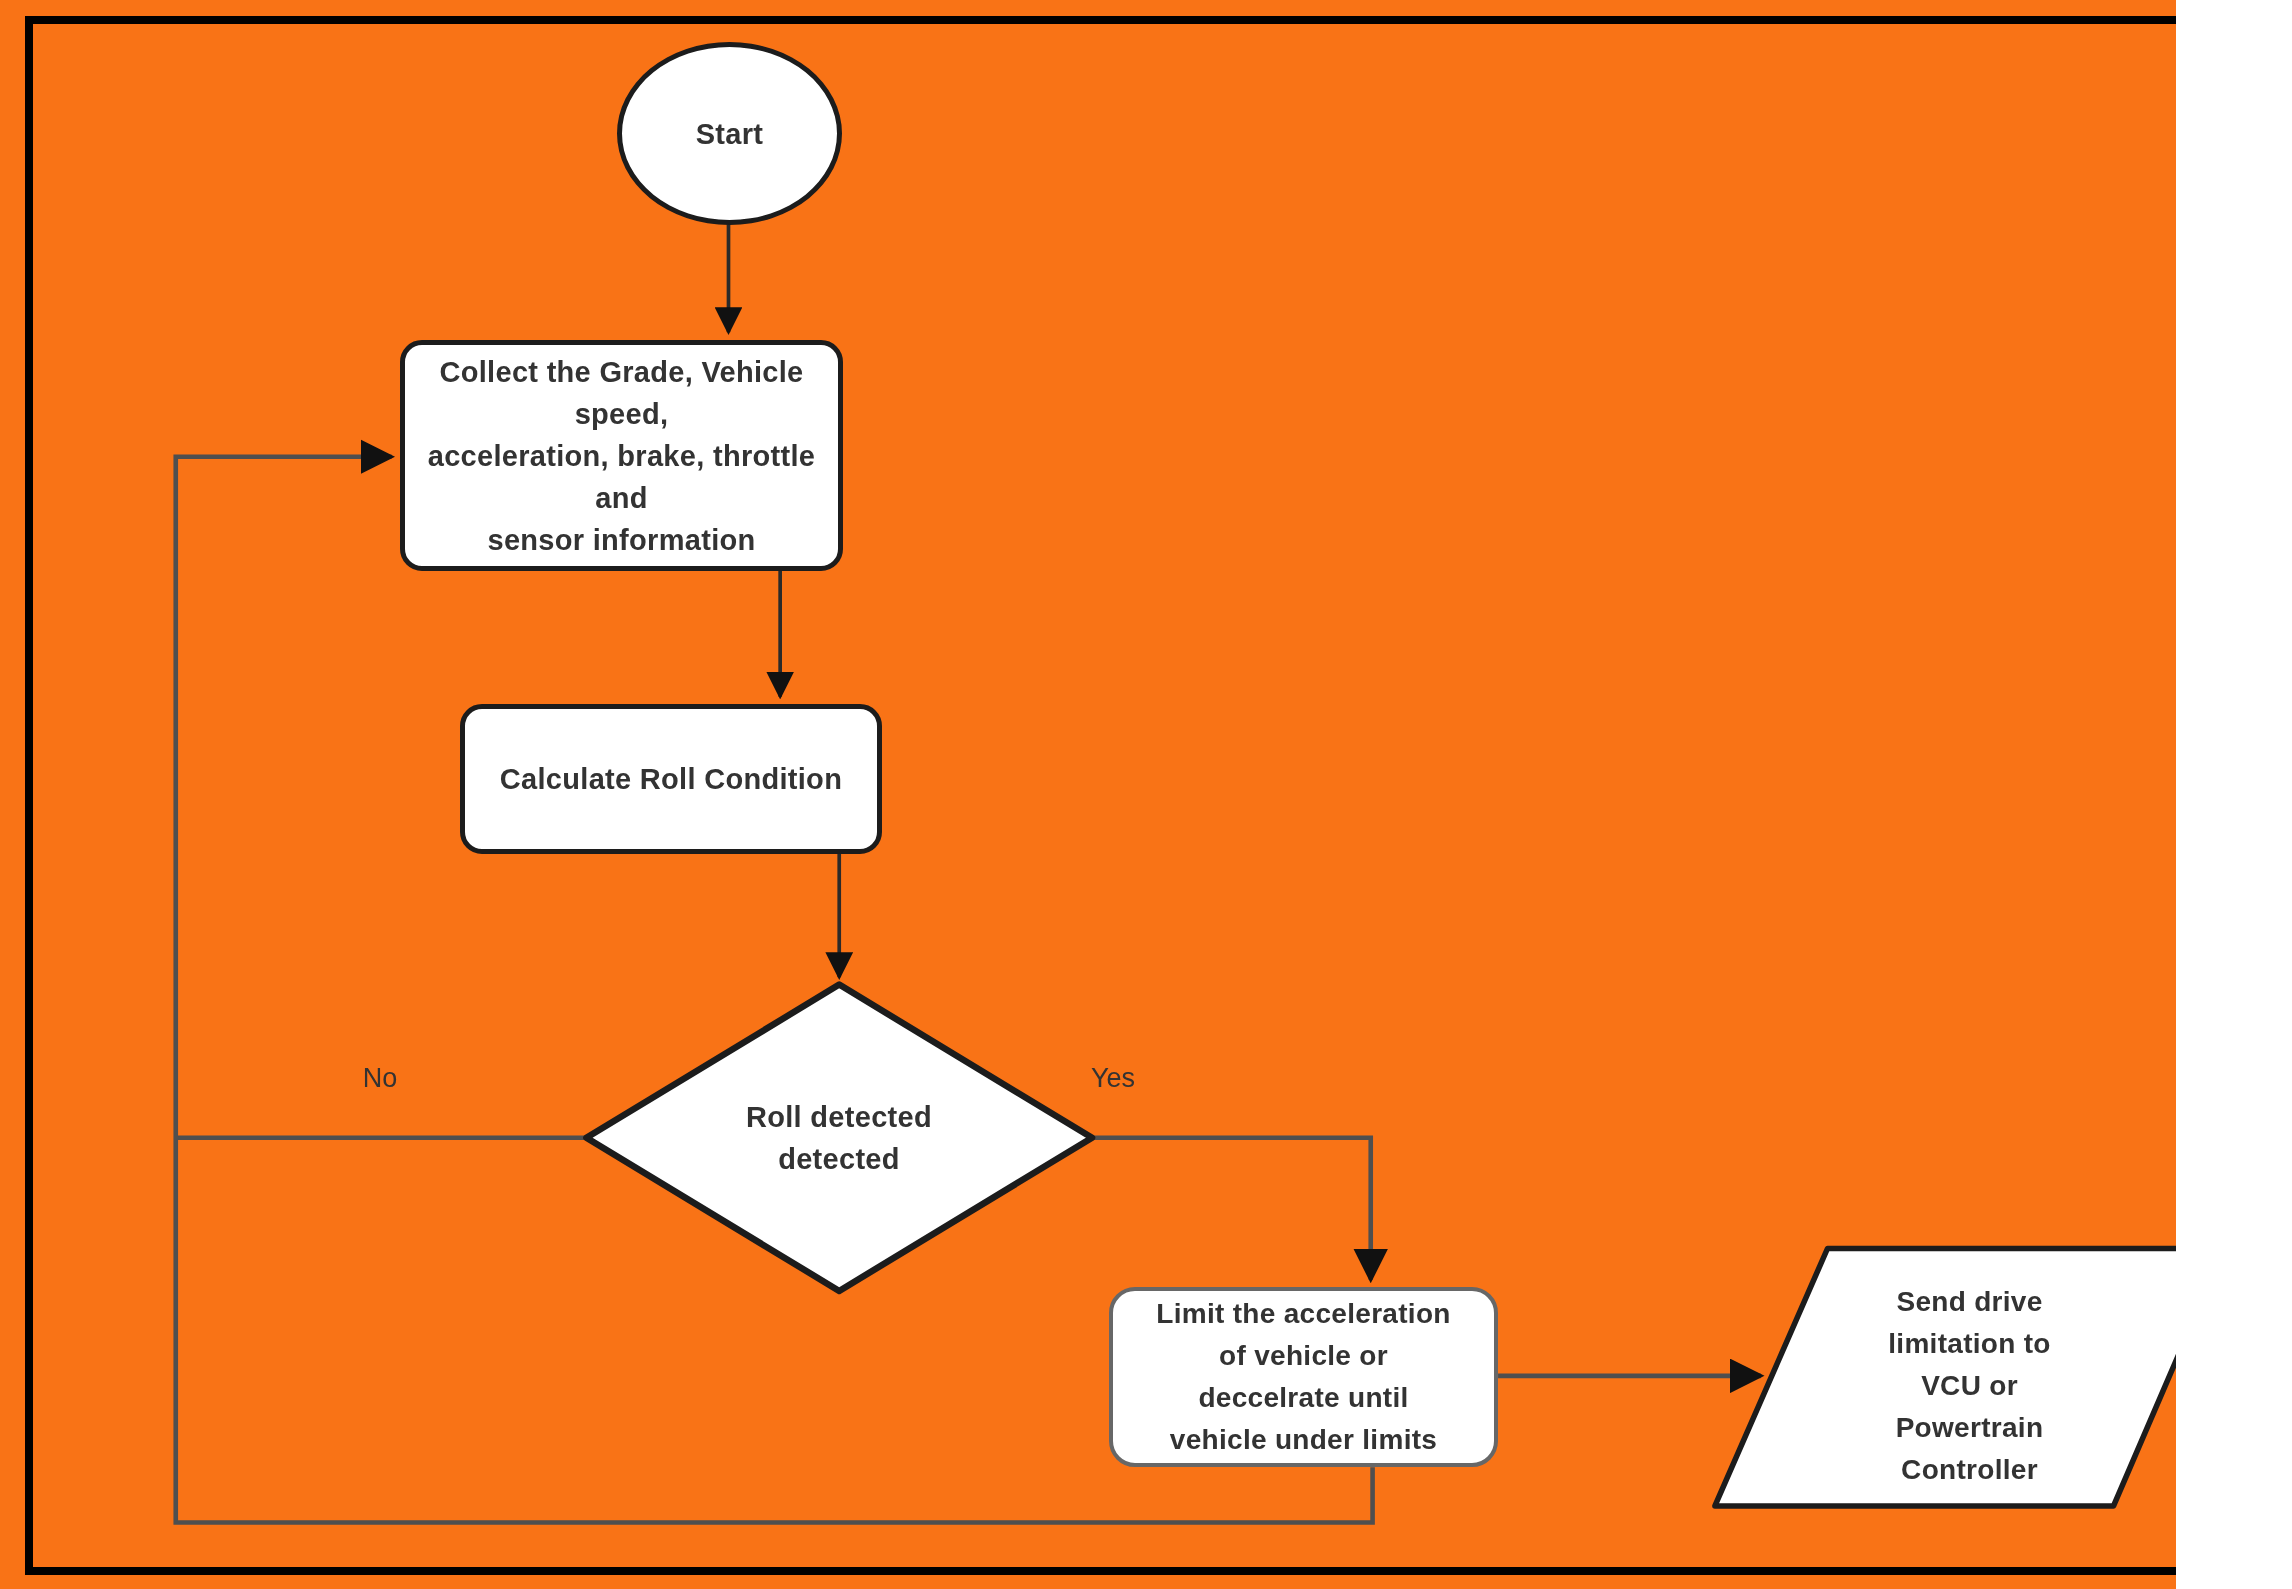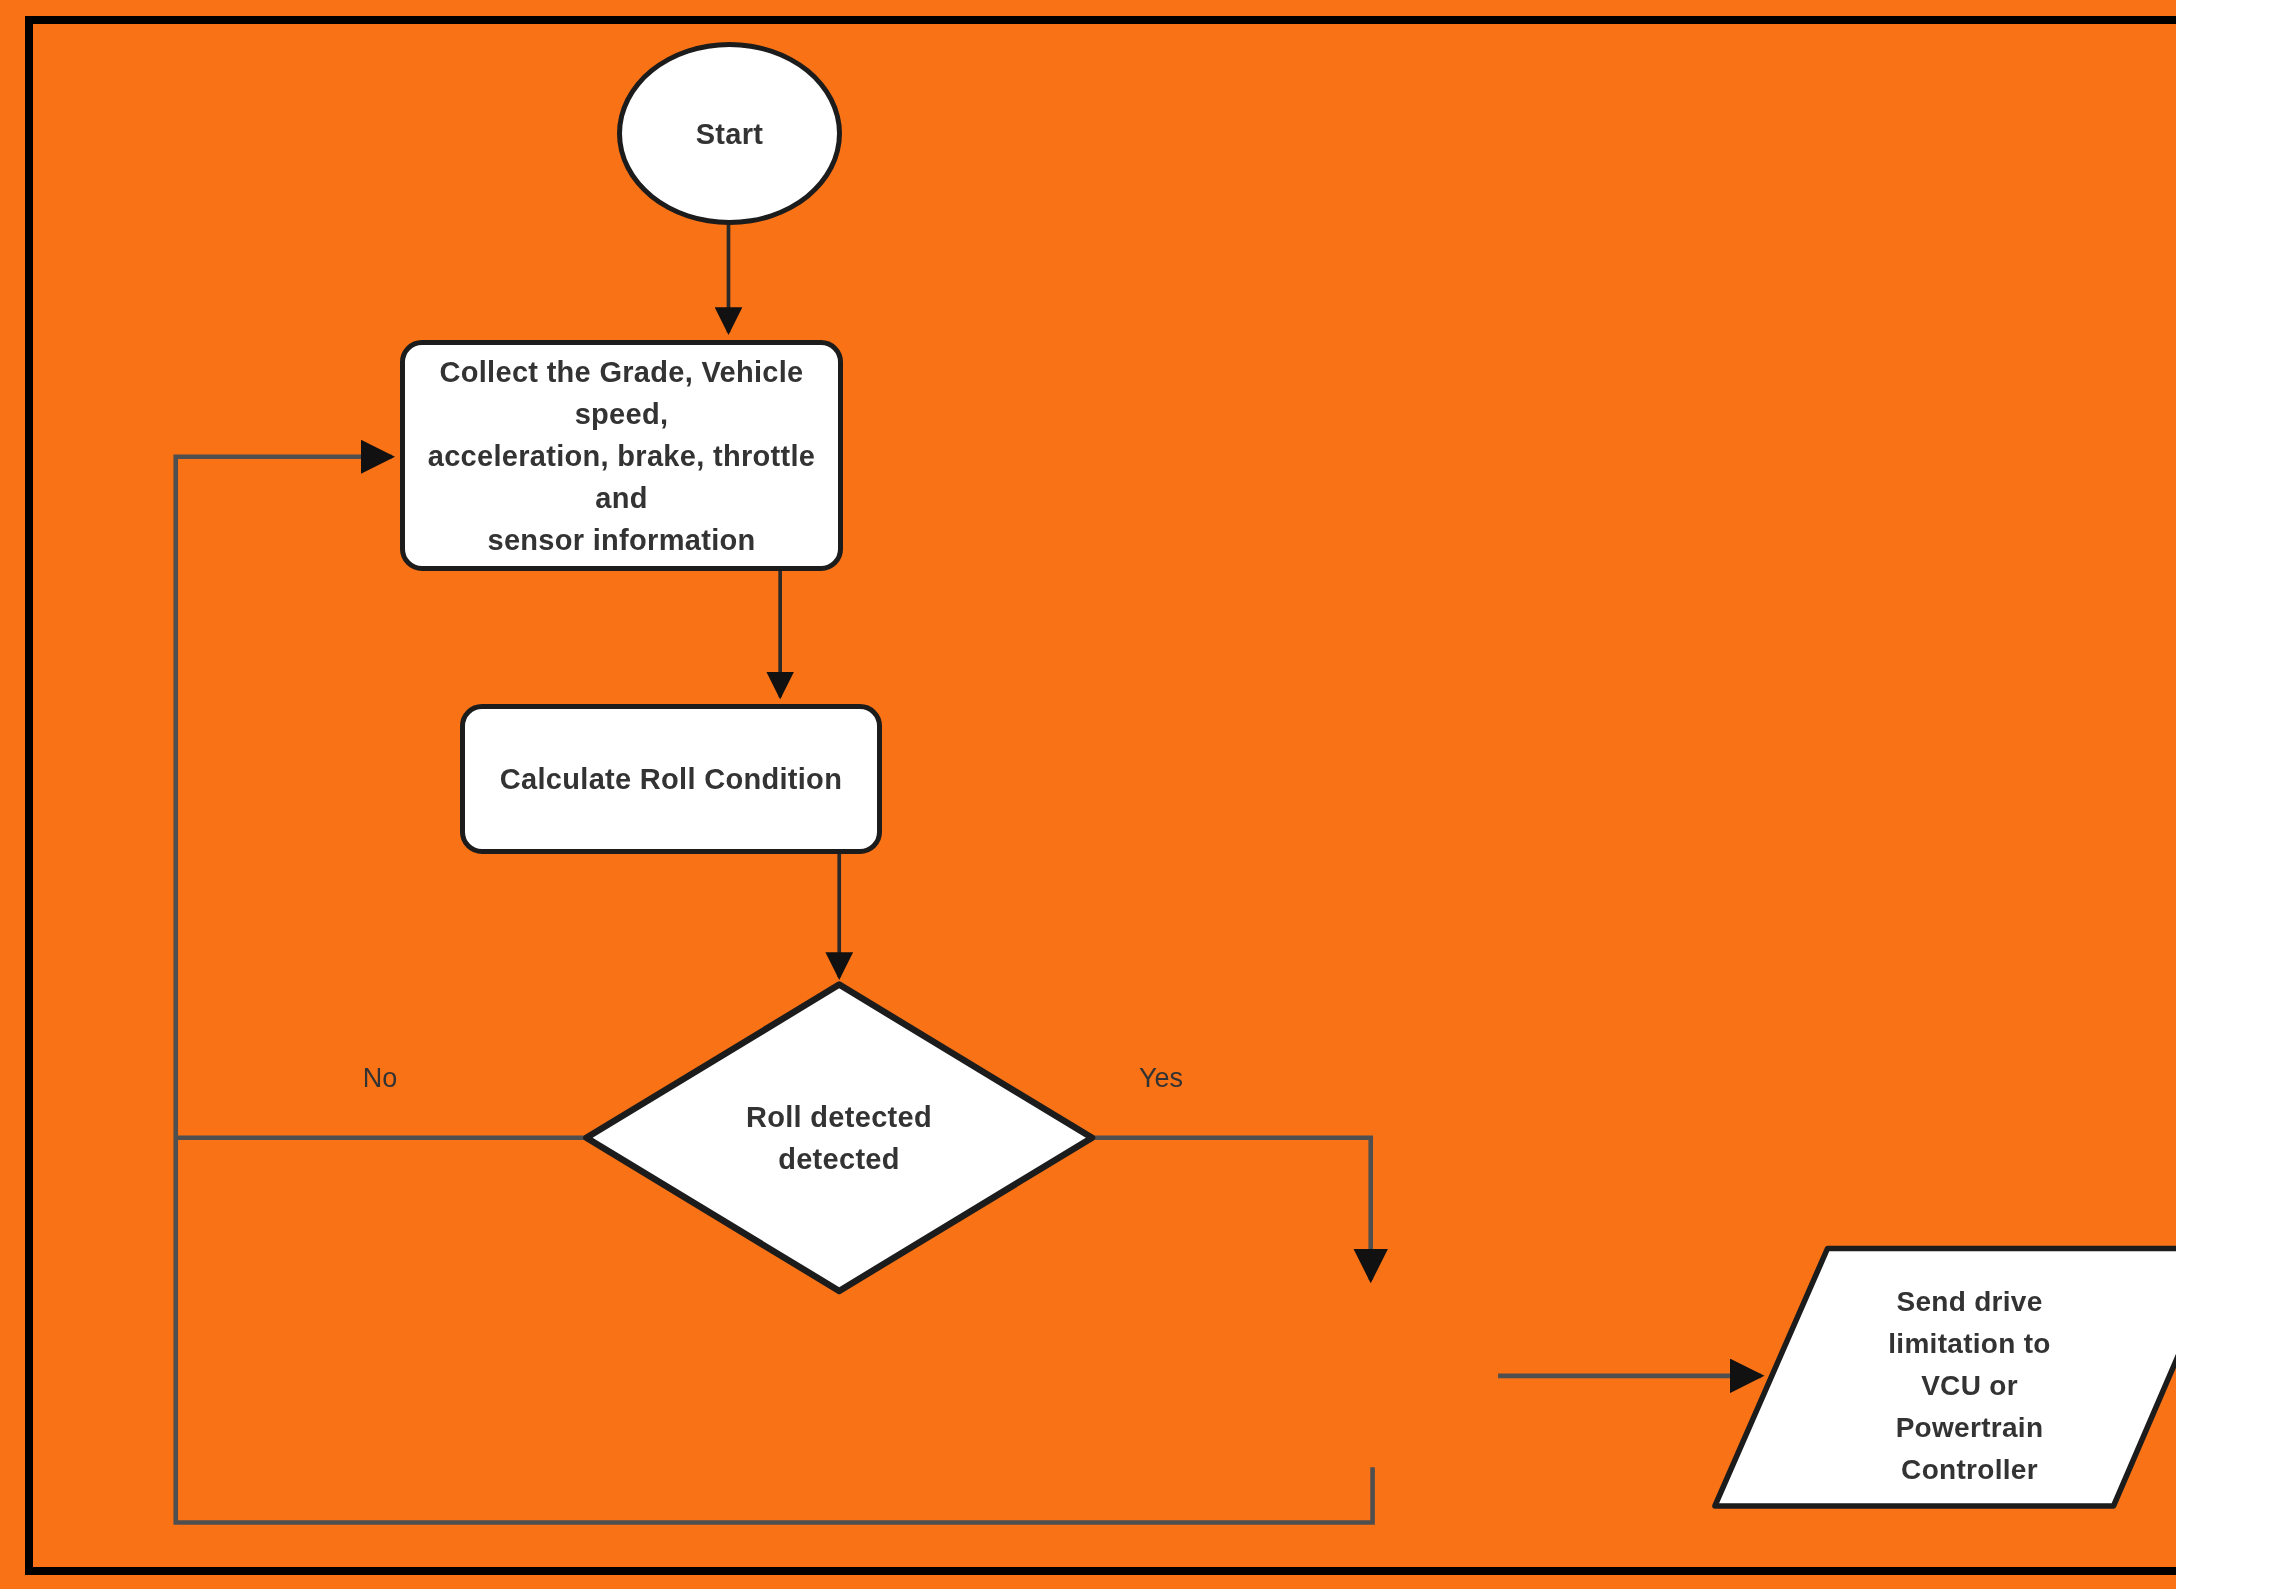--- a/index.html
+++ b/index.html
@@ -120,21 +120,21 @@
   .label-no {
     left: 343px;
     top: 1063px;
     width: 74px;
     text-align: center;
   }
   .label-yes {
     left: 1091px;
     top: 1063px;
     width: 92px;
-    text-align: right;
+    text-align: left;
   }
 </style>
 </head>
 <body>
 
 <div class="stage">
 
   <div class="frame"></div>
 
   <svg class="connector-layer" viewBox="0 0 2484 1722" xmlns="http://www.w3.org/2000/svg">
@@ -175,20 +175,26 @@
     <div class="node-label">Collect the Grade, Vehicle speed,
 acceleration, brake, throttle and
 sensor information</div>
   </div>
 
   <div class="overlay-label decision-label-box">
     <div class="node-label">Roll detected
 detected</div>
   </div>
 
+  <div class="node node-limit">
+    <div class="node-label">Limit the acceleration
+of vehicle or
+deccelrate until
+vehicle under limits</div>
+  </div>
 
   <div class="overlay-label send-label-box">
     <div class="node-label">Send drive
 limitation to
 VCU or
 Powertrain
 Controller</div>
   </div>
 
   <div class="branch-label label-no">No</div>

